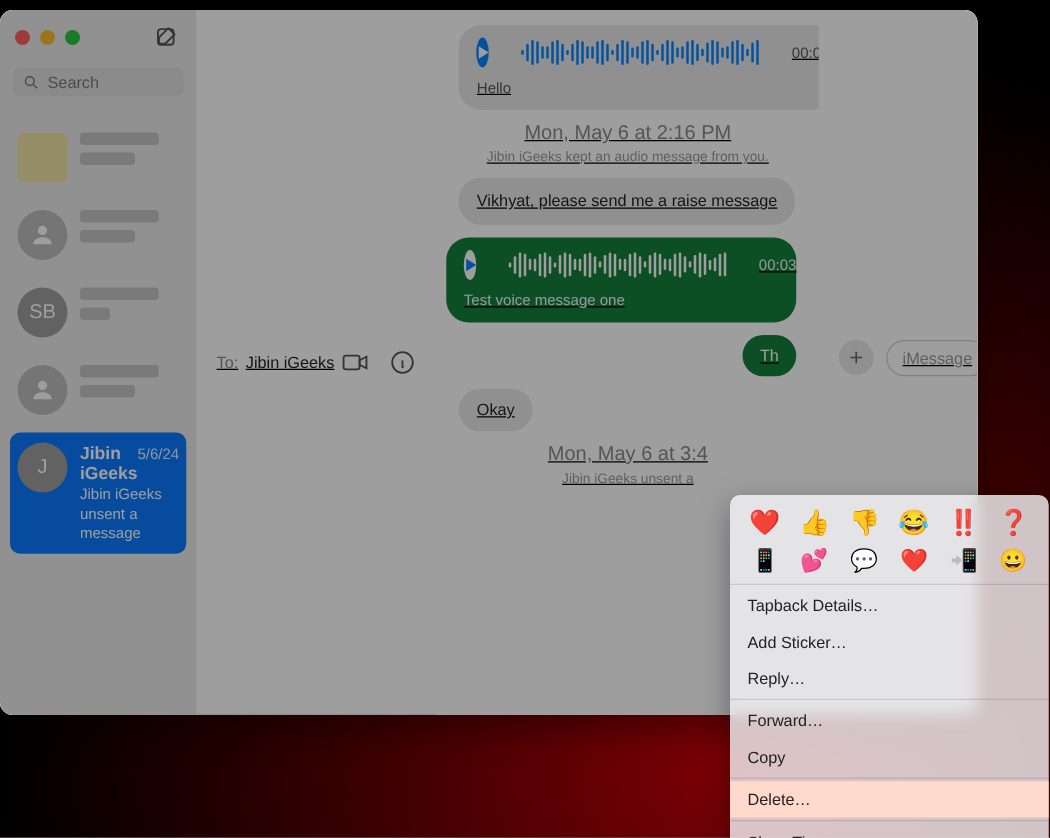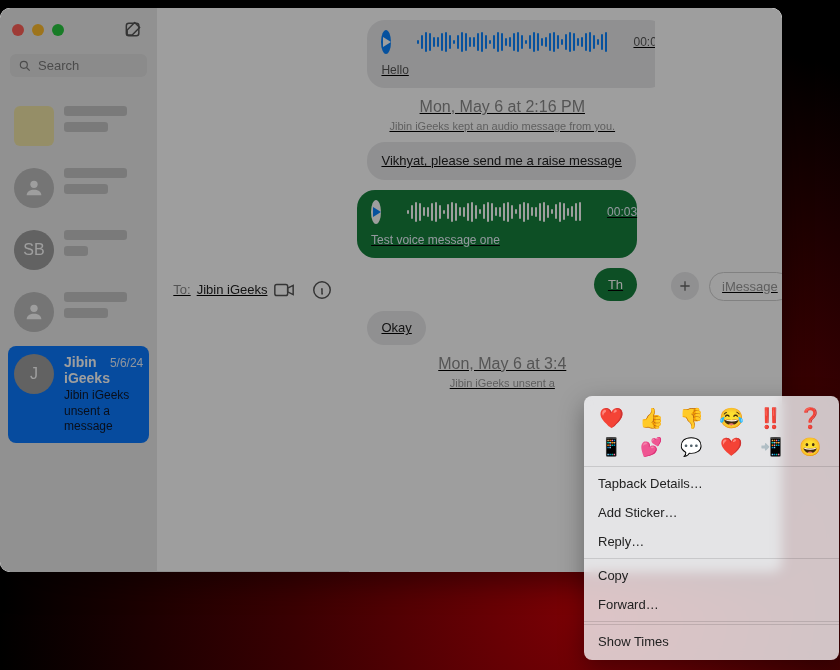--- a/index.html
+++ b/index.html
@@ -21,21 +21,21 @@
   .avatar.gray { background:#9e9e9e;}
   .avatar.ltgray { background:#bdbdbd;}
   .avatar.square { border-radius:6px; background:#f1e6a6;}
   .placeholder-icon { width:22px;height:22px; fill:#fff;}
   .convo-body { flex:1; display:flex; flex-direction:column; gap:2px;}
   .convo-top { display:flex; justify-content:space-between; align-items:baseline;}
   .convo-name { font-size:14px; font-weight:600;}
   .convo-date { font-size:12px; color:#888;}
   .convo.sel .convo-date{color:#e6f0ff;}
   .convo-preview { font-size:12px; color:#888; line-height:1.3;}
-  .convo.sel .convo-preview{color:#0f172a;}
+  .convo.sel .convo-preview{color:#ffffff;}
   .ph-line { height:10px; background:#c6c6c6; border-radius:3px; margin-bottom:4px;}
   .ph-line.short{width:55%;} .ph-line.med{width:80%;} .ph-line.tiny{width:30%;}
   
   .main { flex:1; display:flex; flex-direction:row; background:#fff;text-decoration:underline; }
   .header { display:flex; align-items:center; padding:10px 16px; gap:6px; border-bottom:1px solid #e8e8e8;}
   .to-label { font-size:13px; color:#8a8a8a;}
   .to-name { font-size:13px; color:#222; font-weight:500;}
   .hdr-icons { margin-left:auto; display:flex; gap:16px; color:#666;}
   .hdr-icons svg{width:22px;height:22px;}
   .messages { flex:1; overflow:hidden; padding:12px 18px 0; display:flex; flex-direction:column; gap:10px; font-size:13px;}
@@ -328,18 +328,19 @@
     <span>💬</span>
     <span>❤️</span>
     <span>📲</span>
     <span>😀</span>
   </div>
   <div class="ctx-sep"></div>
   <div class="ctx-item">Tapback Details…</div>
   <div class="ctx-item">Add Sticker…</div>
   <div class="ctx-item">Reply…</div>
   <div class="ctx-sep"></div>
+  <div class="ctx-item">Forward…</div>
   <div class="ctx-item">Copy</div>
-  <div class="ctx-item">Forward…</div>
   <div class="ctx-sep"></div>
+  <div class="ctx-item hl">Delete…</div>
   <div class="ctx-sep"></div>
   <div class="ctx-item">Show Times</div>
 </div>
 
 </body></html>

